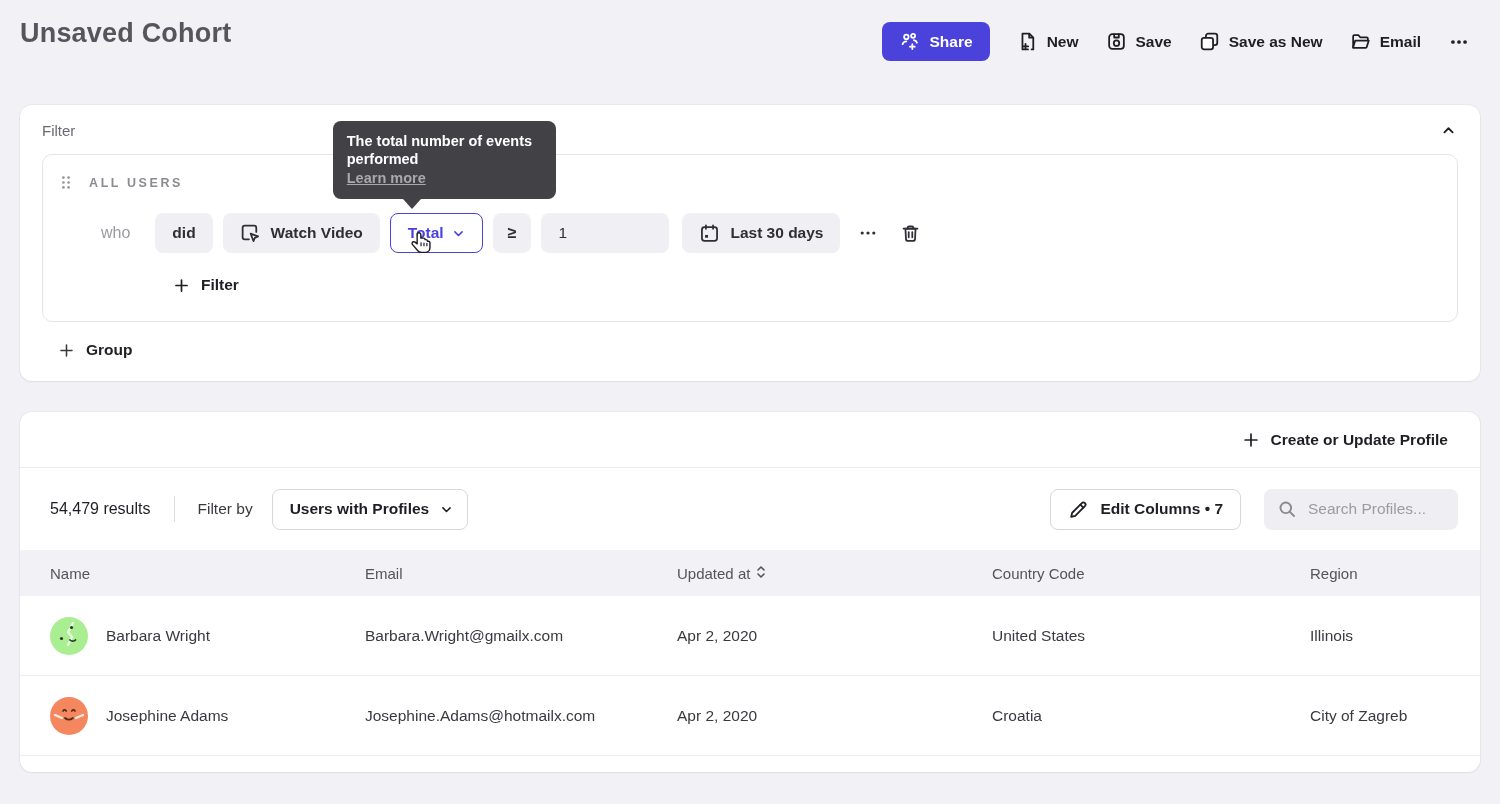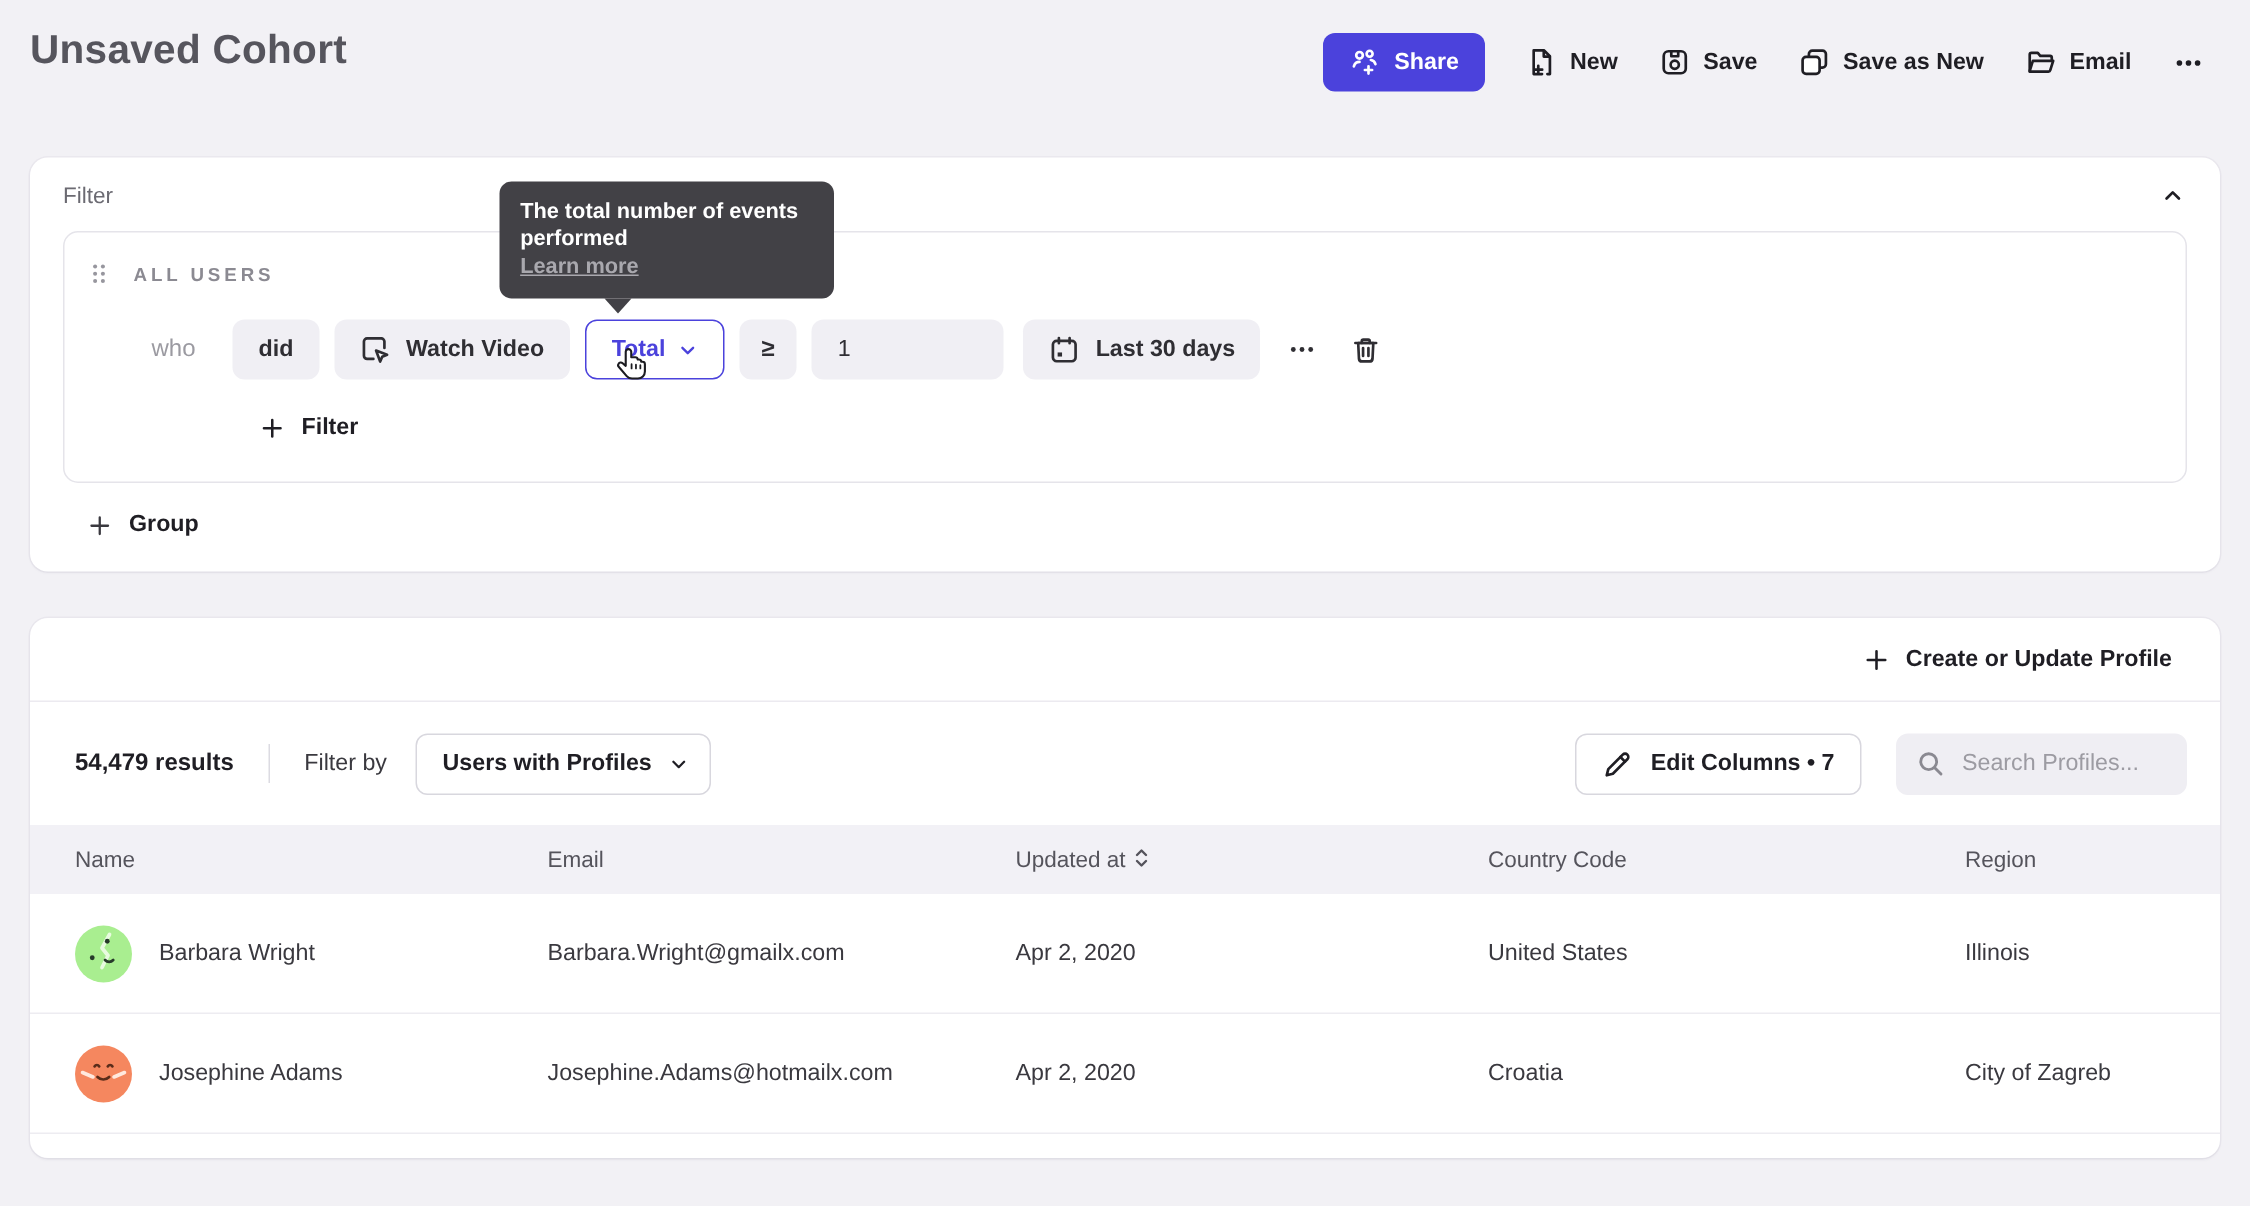--- a/index.html
+++ b/index.html
@@ -73,21 +73,21 @@
   }
   .cursor-hand { position:absolute; left:20px; top:17px; pointer-events:none; }
 
   
   .results-card { margin-top:31px; min-height:360px; overflow:hidden; }
   .create-row {
     display:flex; align-items:center; justify-content:flex-end; height:56px; padding-right:32px;
     border-bottom:1px solid #eceaf0;
   }
   .toolbar { display:flex; align-items:center; height:82px; padding:0 22px 0 30px; }
-  .results-count { font-size:16px; font-weight:bold; color:#1f1e24; }
+  .results-count { font-size:16px; font-weight:normal; color:#1f1e24; }
   .vdiv { width:1px; height:26px; background:#dcdbe2; margin:0 23px; }
   .filter-by-label { font-size:15.5px; color:#3a393f; margin-right:19px; }
   .dropdown {
     display:flex; align-items:center; gap:11px; height:41px; padding:0 14px 0 17px;
     background:#fff; border:1px solid #d8d7de; border-radius:8px;
     font-family:inherit; font-size:15.5px; font-weight:bold; color:#1f1e24; cursor:pointer;
   }
   .toolbar-spacer { flex:1; }
   .edit-columns {
     display:flex; align-items:center; gap:11px; height:41px; padding:0 17px;

